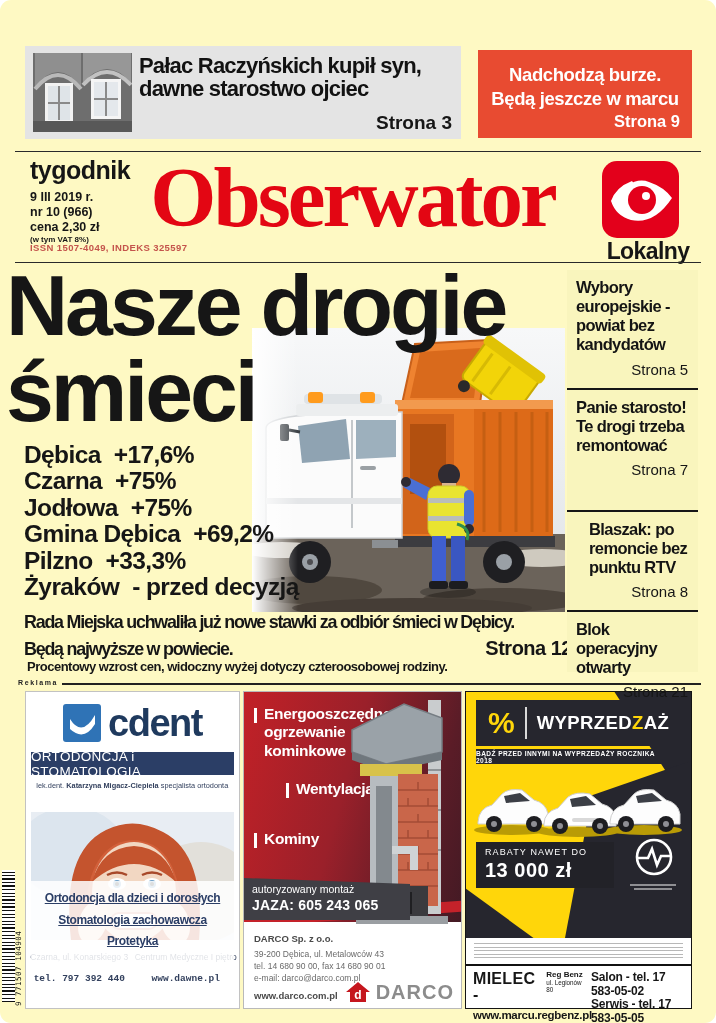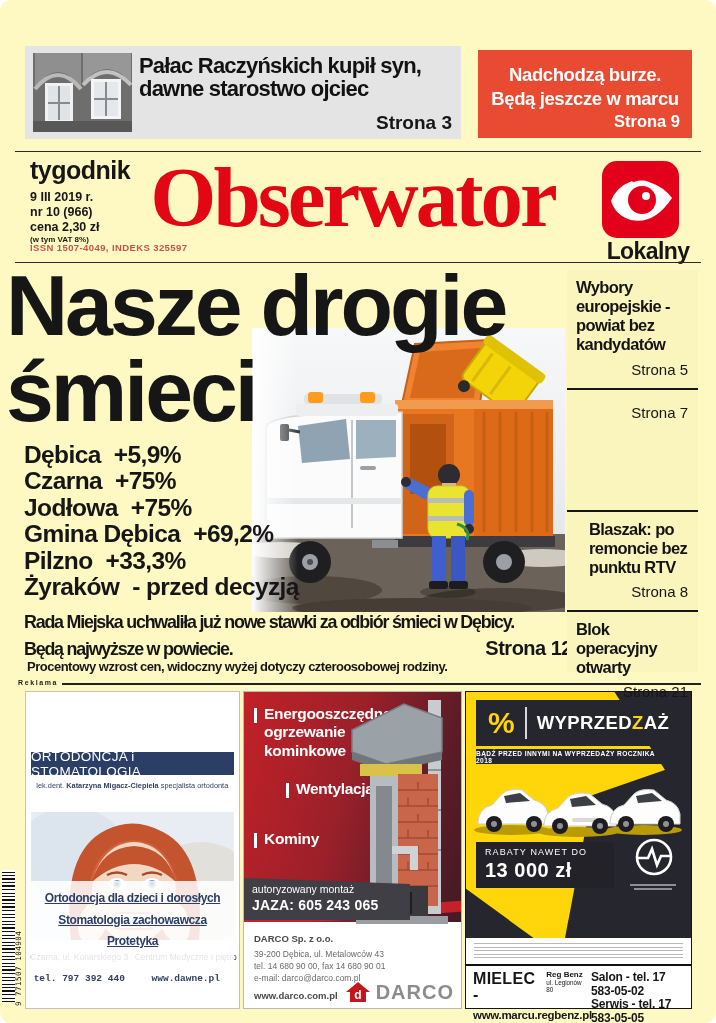--- a/index.html
+++ b/index.html
@@ -270,21 +270,21 @@
     <path d="M205,196 q14,4 10,16" stroke="#2f8f4e" stroke-width="3" fill="none"></path>
     <rect x="0" y="0" width="46" height="284" fill="url(#fadeL)"></rect>
   </svg>
 
   <div class="abs headline">
     <div>Nasze drogie</div>
     <div>śmieci</div>
   </div>
 
   <div class="abs stats">
-    <div class="row"><span>Dębica</span><span class="val">+5,9%</span></div>
+    <div class="row"><span>Dębica</span><span class="val">+17,6%</span></div>
     <div class="row"><span>Czarna</span><span class="val">+75%</span></div>
     <div class="row"><span>Jodłowa</span><span class="val">+75%</span></div>
     <div class="row"><span>Gmina Dębica</span><span class="val">+69,2%</span></div>
     <div class="row"><span>Pilzno</span><span class="val">+33,3%</span></div>
     <div class="row"><span>Żyraków</span><span class="val">- przed decyzją</span></div>
   </div>
 
   <div class="abs subhead">
     <div><span class="ln">Rada Miejska uchwaliła już nowe stawki za odbiór śmieci w Dębicy.</span></div>
     <div><span class="ln">Będą najwyższe w powiecie.</span></div>
@@ -292,38 +292,46 @@
   </div>
   <div class="abs lead-note">Procentowy wzrost cen, widoczny wyżej dotyczy czteroosobowej rodziny.</div>
 
   <div class="abs sidebar">
     <div class="sb-item sb-1">
       <div class="sb-title">Wybory europejskie - powiat bez kandydatów</div>
       <div class="sb-page">Strona 5</div>
     </div>
     <div class="sb-div"></div>
     <div class="sb-item sb-2">
+      <div class="sb-title">Panie starosto! Te drogi trzeba remontować</div>
       <div class="sb-page">Strona 7</div>
     </div>
     <div class="sb-div"></div>
     <div class="sb-item sb-3">
       <div class="sb-title">Blaszak: po remoncie bez punktu RTV</div>
       <div class="sb-page">Strona 8</div>
     </div>
     <div class="sb-div"></div>
     <div class="sb-item sb-4">
       <div class="sb-title">Blok operacyjny otwarty</div>
       <div class="sb-page">Strona 21</div>
     </div>
   </div>
 
   <div class="abs reklama">Reklama</div>
   <div class="abs reklama-rule"></div>
 
   <div class="abs ad ad-cdent">
+    <div class="abs cd-logo">
+      <svg width="38" height="38" viewBox="0 0 38 38">
+        <rect width="38" height="38" rx="3" fill="#2f73b6"></rect>
+        <path d="M7,15 Q19,34 32,11 L32,20 Q21,38 7,25 Z" fill="#ffffff"></path>
+      </svg>
+      <span class="cd-word">cdent</span>
+    </div>
     <div class="abs cd-bar">ORTODONCJA i STOMATOLOGIA</div>
     <div class="abs cd-doc cd-doc1">
       <span class="sq"><span>lek.dent.</span> <b>Katarzyna Migacz-Ciepiela</b> <span>specjalista ortodonta</span></span>
     </div>
     <div class="abs cd-doc cd-doc2">
       <span class="sq"><span>lek. dent</span> <b>Witold Ciepiela</b></span>
     </div>
     <svg class="abs cd-photo" viewBox="0 0 203 128">
       <rect width="203" height="128" fill="#e8edf3"></rect>
       <ellipse cx="40" cy="40" rx="55" ry="45" fill="#dce5ee"></ellipse>

